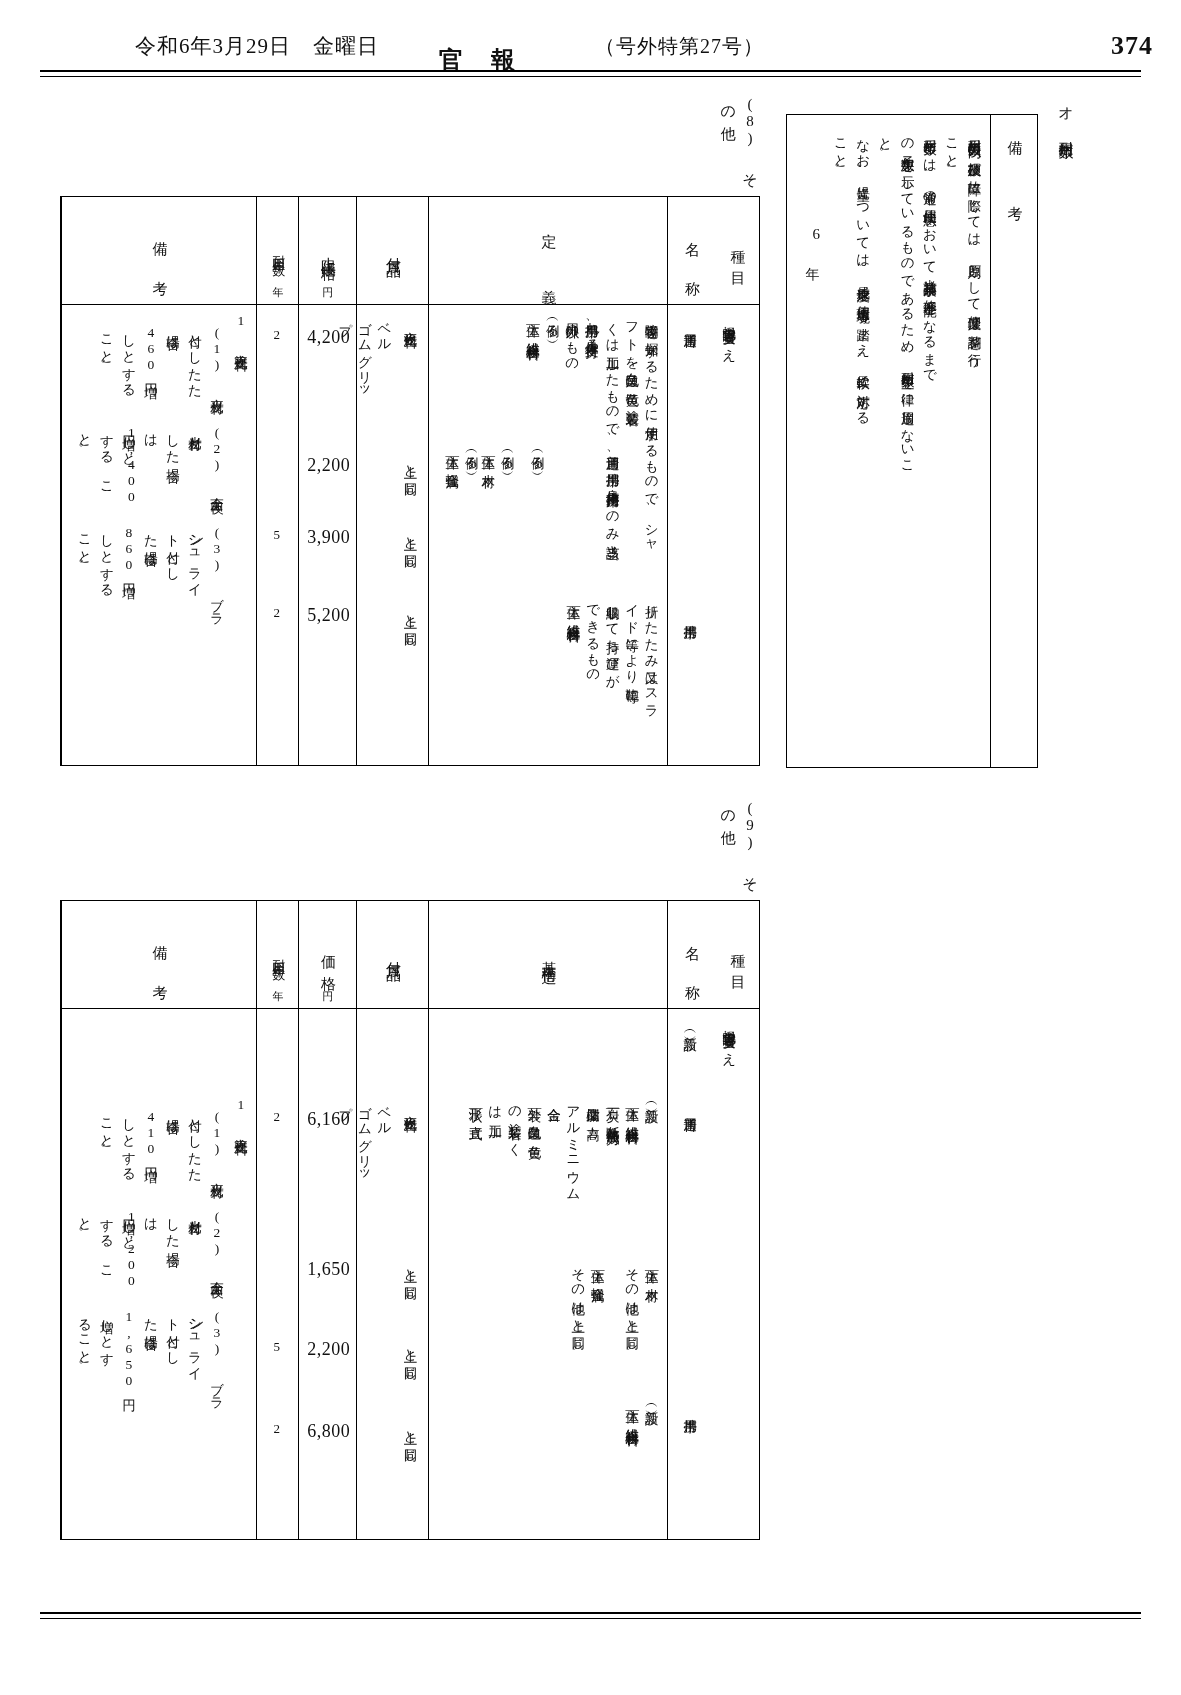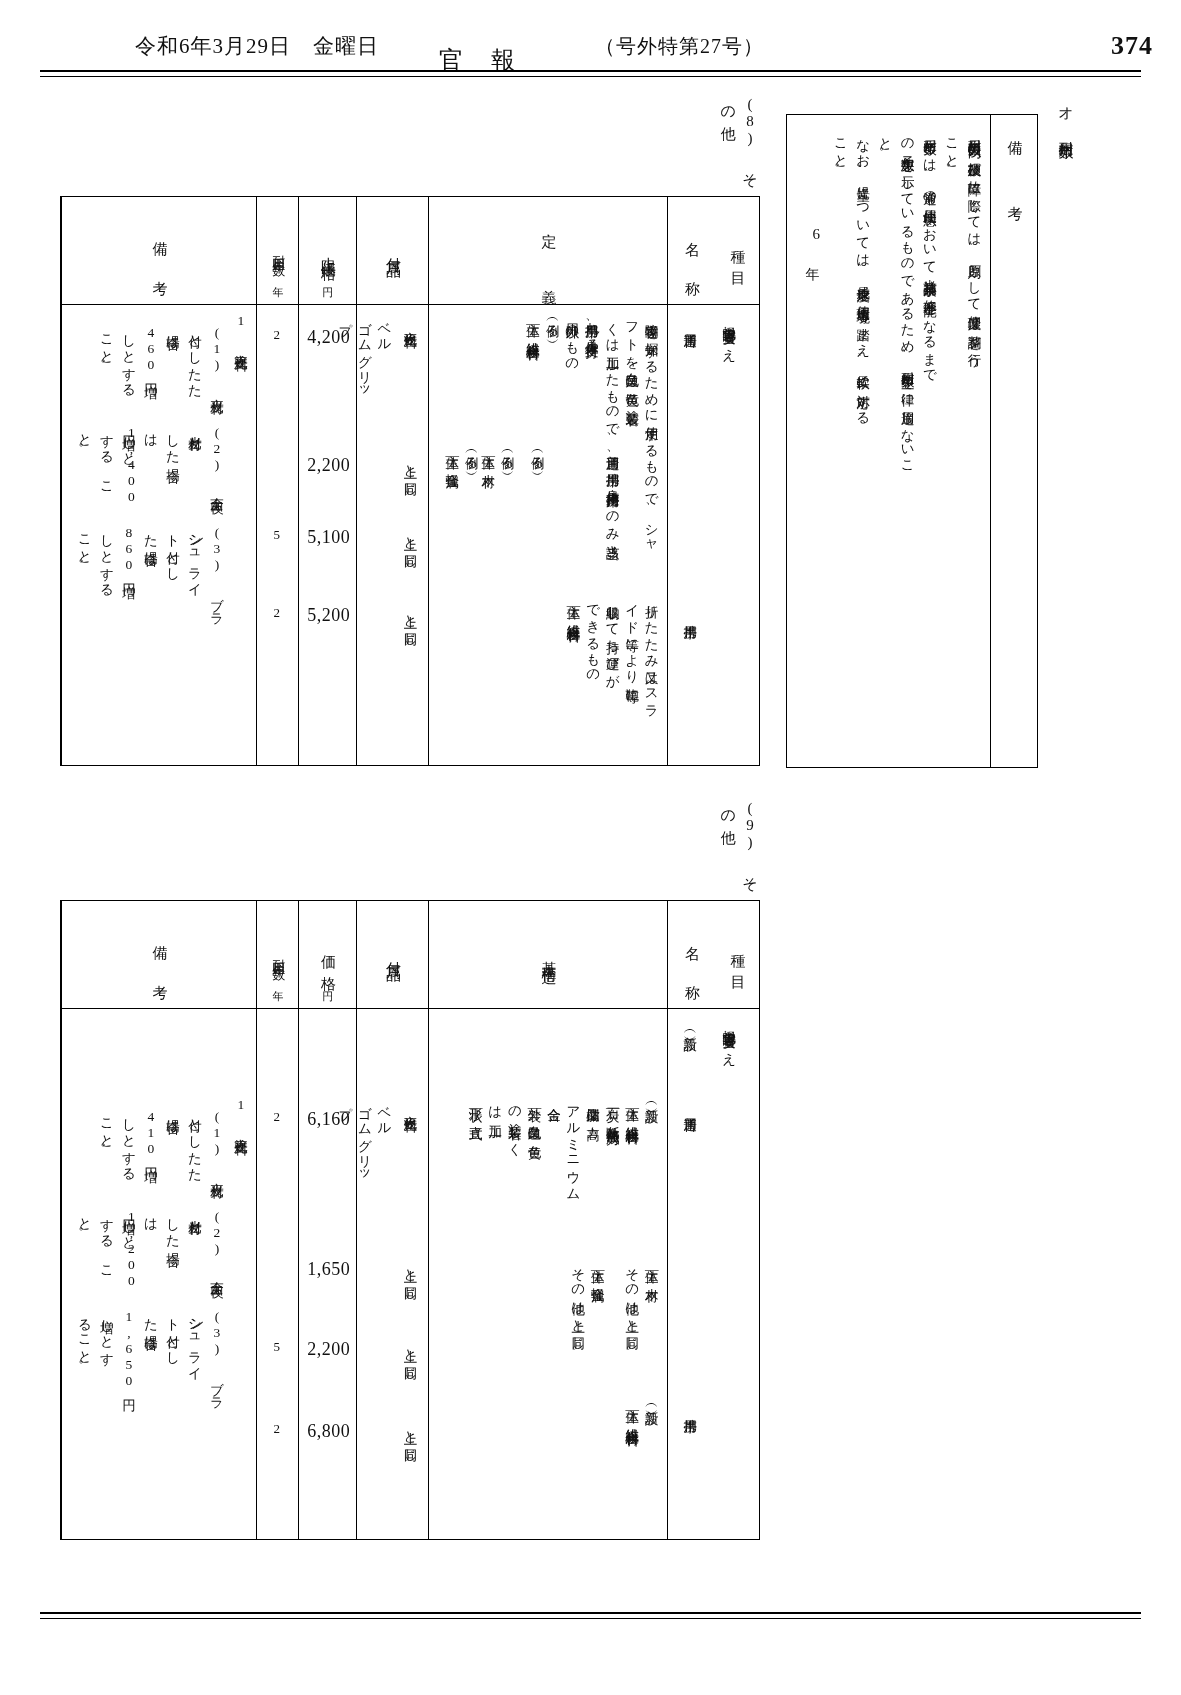--- a/index.html
+++ b/index.html
@@ -30,21 +30,21 @@
     letter-spacing: 1px;
   }
   .hdr .date {
     margin-left: 95px;
     white-space: nowrap;
   }
   .hdr .kanpo {
     margin-left: 60px;
     letter-spacing: 28px;
     font-size: 24px;
-    font-weight: 400;
+    font-weight: 700;
     margin-top: 28px;
   }
   .hdr .issue {
     margin-left: 52px;
     white-space: nowrap;
     font-size: 20px;
   }
   .hdr .pageno {
     margin-left: auto;
     font-size: 26px;
@@ -316,21 +316,21 @@
       </div>
 
       <div class="tcol" style="width:58px;">
         <div class="thead" style="height:108px;">
           <span class="v">上限価格</span>
           <span class="sub">円</span>
         </div>
         <div class="tbody">
           <div class="price" style="top:22px; left:8px;">4,200</div>
           <div class="price" style="top:150px; left:8px;">2,200</div>
-          <div class="price" style="top:222px; left:8px;">5,100</div>
+          <div class="price" style="top:222px; left:8px;">3,900</div>
           <div class="price" style="top:300px; left:8px;">5,200</div>
         </div>
       </div>
 
       <div class="tcol" style="width:42px;">
         <div class="thead" style="height:108px;">
           <span class="v" style="font-size:13px;">耐用年数</span>
           <span class="sub">年</span>
         </div>
         <div class="tbody">

